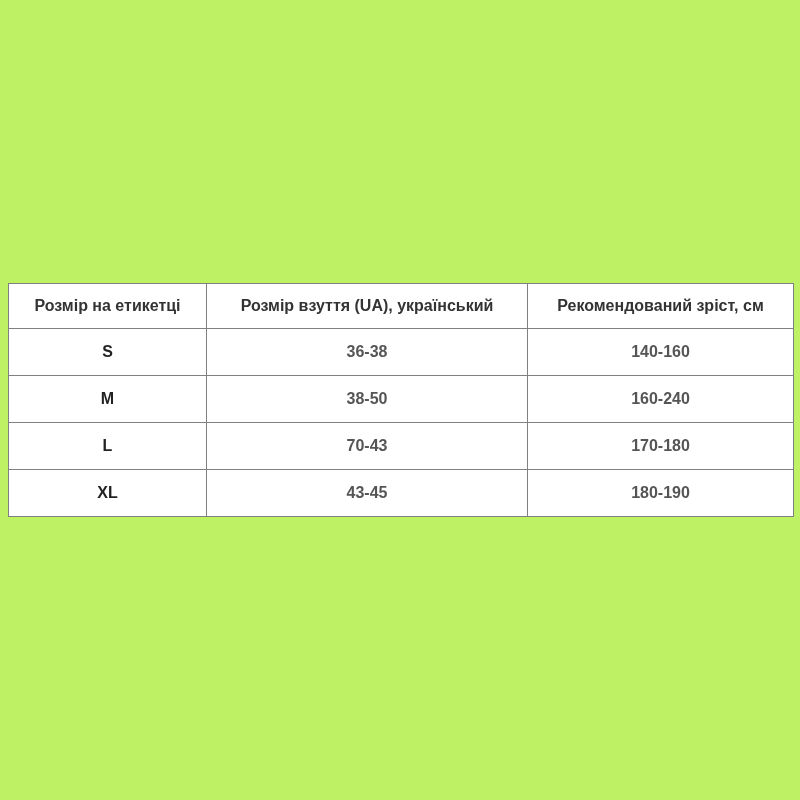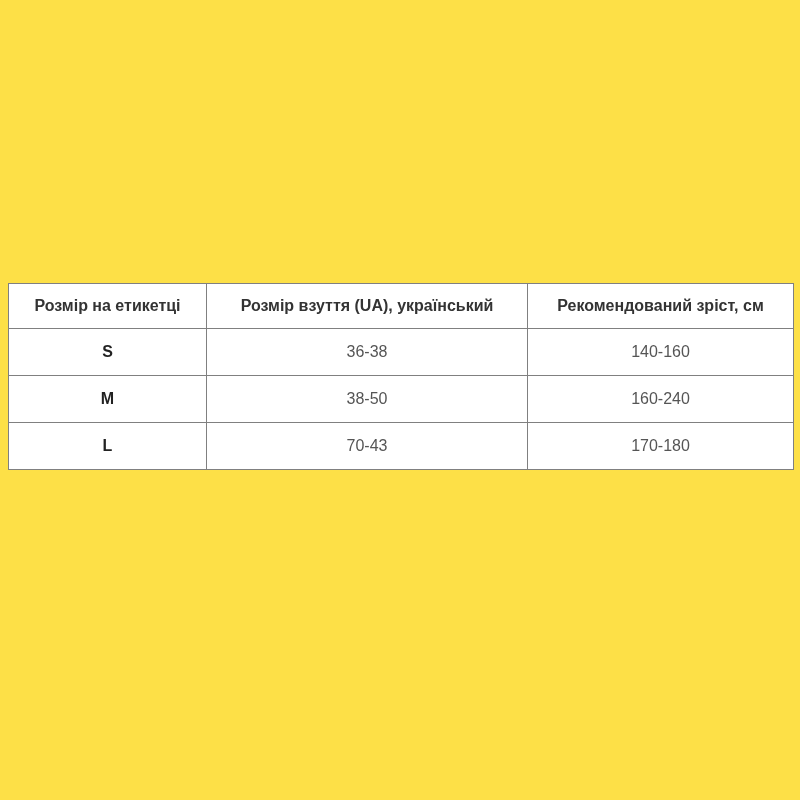--- a/index.html
+++ b/index.html
@@ -6,21 +6,21 @@
   html, body {
     width: 800px;
     height: 800px;
     background: #ffffff;
     font-family: "Liberation Sans", sans-serif;
   }
   .page {
     position: relative;
     width: 800px;
     height: 800px;
-    background: #fde047;
+    background: #bef264;
   }
   table.size-table {
     position: absolute;
     left: 8px;
     top: 283px;
     width: 785px;
     border-collapse: collapse;
     table-layout: fixed;
     background: #ffffff;
   }
@@ -37,21 +37,21 @@
     padding: 0 6px;
   }
   table.size-table th {
     height: 45px;
     font-weight: bold;
     color: #333333;
   }
   table.size-table td {
     height: 47px;
     color: #555555;
-    font-weight: normal;
+    font-weight: bold;
   }
   table.size-table td.size-label {
     color: #222222;
     font-weight: bold;
   }
 </style>
 </head>
 <body>
 
 <div class="page">
@@ -77,15 +77,20 @@
       <tr>
         <td class="size-label">M</td>
         <td>38-50</td>
         <td>160-240</td>
       </tr>
       <tr>
         <td class="size-label">L</td>
         <td>70-43</td>
         <td>170-180</td>
       </tr>
+      <tr>
+        <td class="size-label">XL</td>
+        <td>43-45</td>
+        <td>180-190</td>
+      </tr>
     </tbody>
   </table>
 </div>
 
 </body></html>

